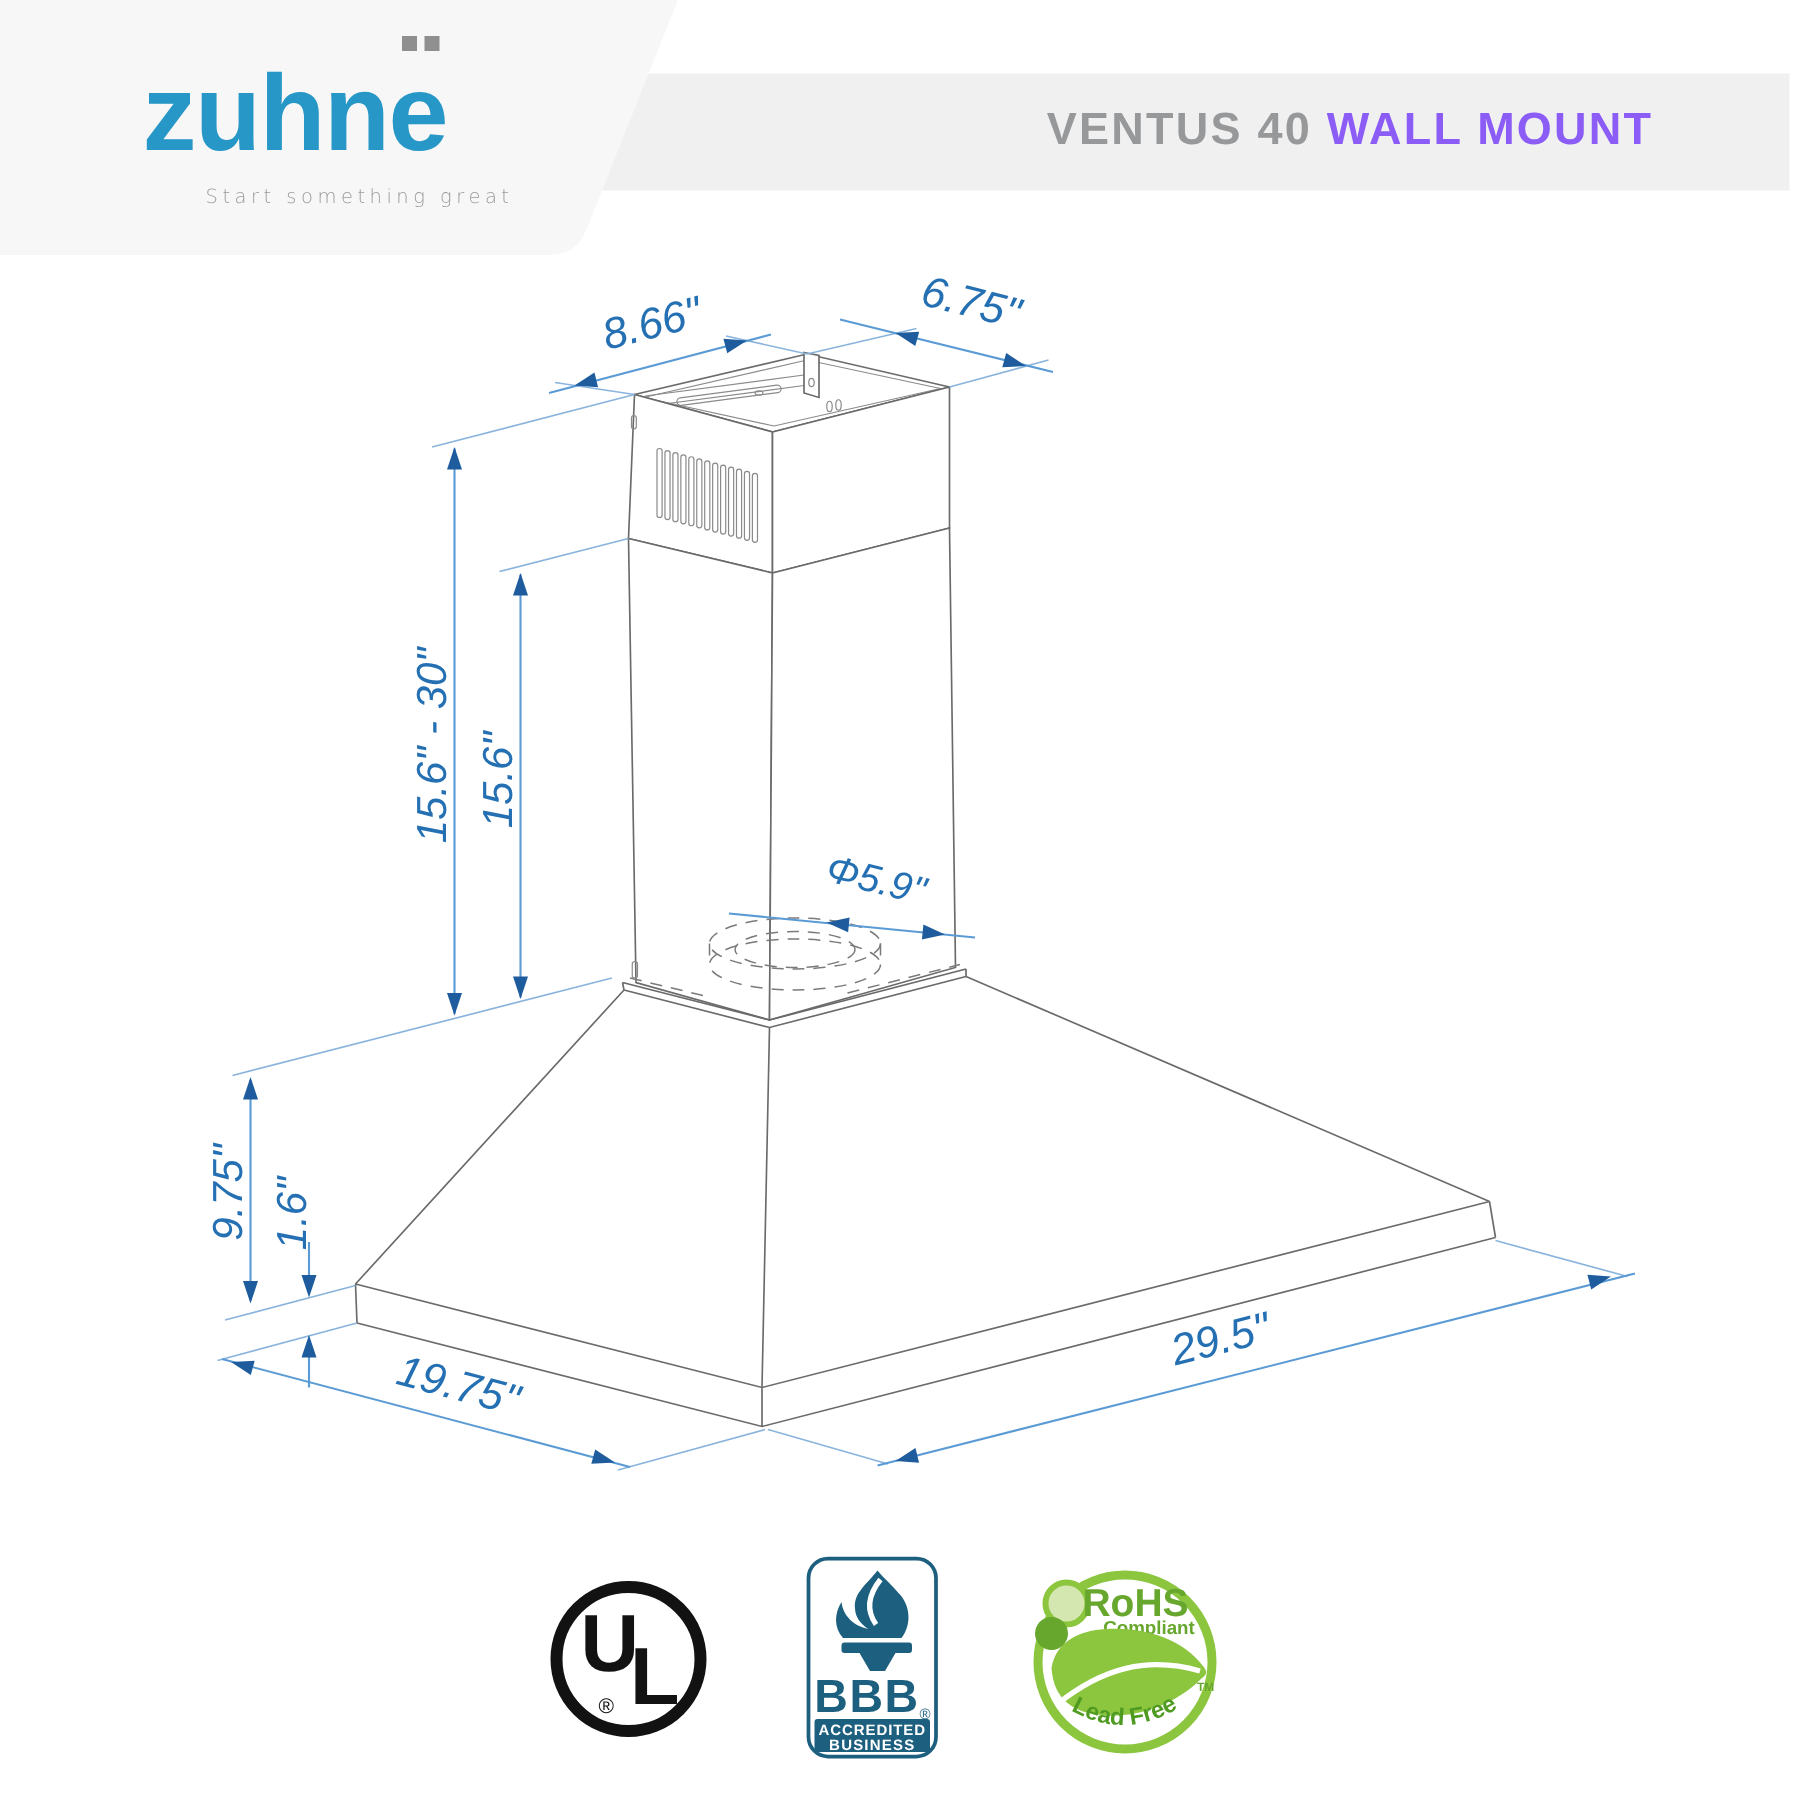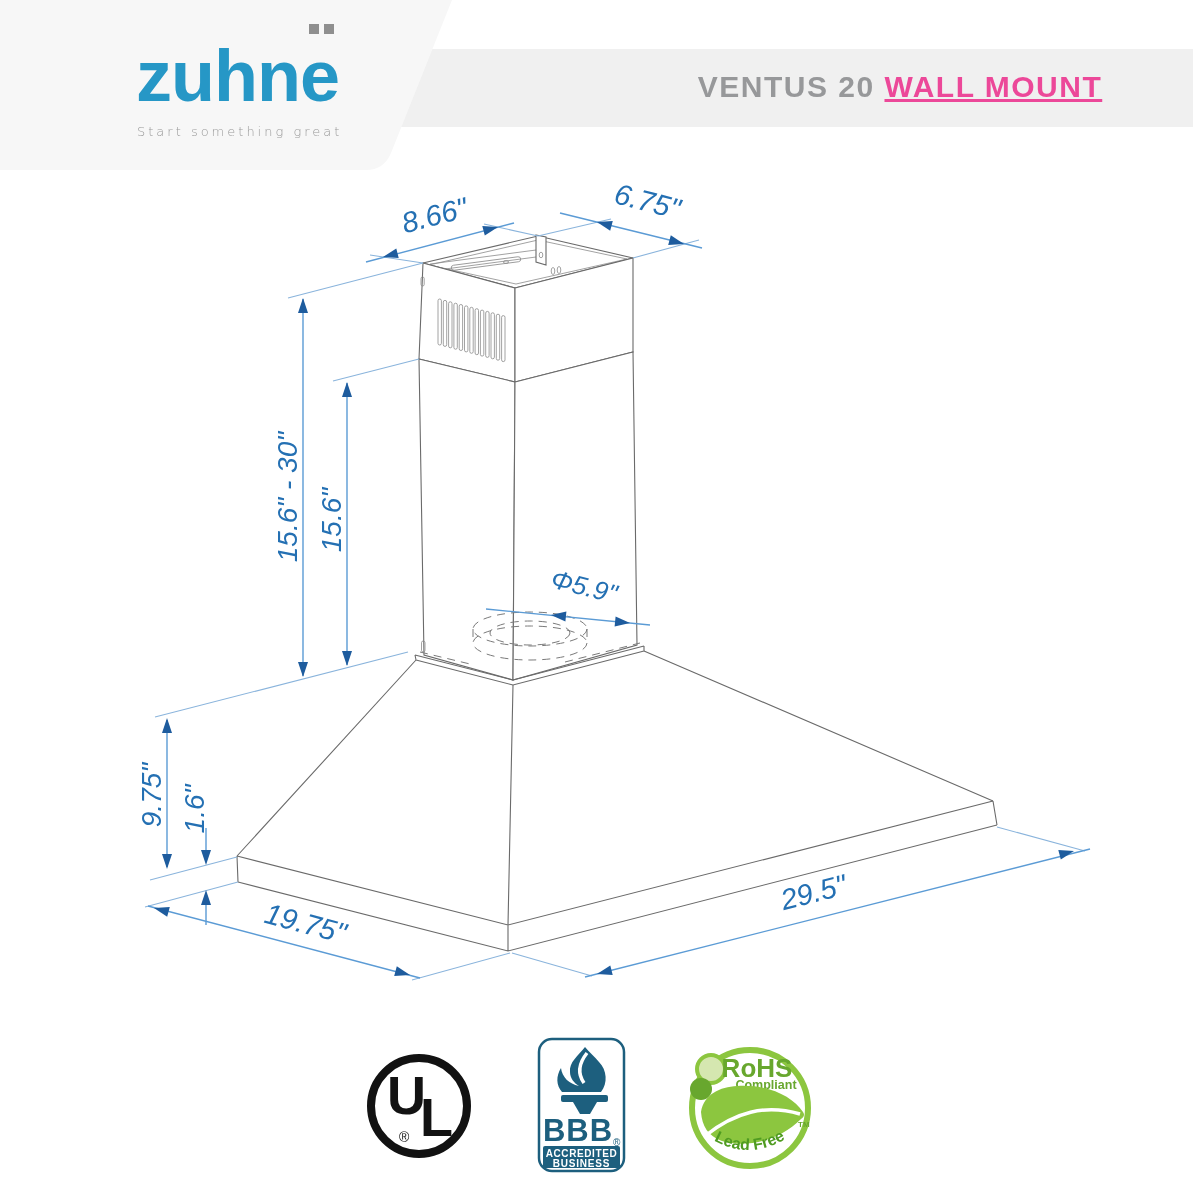--- a/index.html
+++ b/index.html
@@ -2,29 +2,29 @@
 <html><head>
 <meta charset="utf-8">
 <style>
   html,body{margin:0;padding:0;background:#fff;}
   .canvas{position:relative;width:1200px;height:1200px;background:#ffffff;overflow:hidden;
           font-family:"Liberation Sans",sans-serif;}
   
   .title-band{position:absolute;left:395px;top:49px;width:798px;height:78px;background:#f0f0f0;}
   .header-panel{position:absolute;left:0;top:0;}
   .brand{position:absolute;left:95px;top:40px;font-weight:bold;font-size:72px;line-height:1;
-         color:#2697c6;letter-spacing:-1px;margin-left:41px;}
+         color:#2697c6;letter-spacing:-1px;}
   .brand .brand-e{position:relative;}
   .umlaut-dot{position:absolute;width:10px;height:10px;background:#8f8f8f;top:-12px;}
   .umlaut-dot.d1{left:9px;} .umlaut-dot.d2{left:24px;}
   .tagline{position:absolute;left:137px;top:124px;font-size:13px;letter-spacing:3px;
            color:#9a9a9a;font-family:"DejaVu Sans",sans-serif;font-weight:300;}
   .prod-title{position:absolute;left:620px;top:70px;width:560px;text-align:center;
               font-size:30px;font-weight:bold;letter-spacing:1.5px;white-space:nowrap;}
-  .prod-title .t1{color:#97989a;} .prod-title .t2{color:#ec4899;text-decoration:underline;}
+  .prod-title .t1{color:#97989a;} .prod-title .t2{color:#8b5cf6;}
   
   svg text{font-family:"Liberation Sans",sans-serif;}
   .dim-text{fill:#2470b3;font-style:italic;}
   .gline{stroke:#6a6a6a;stroke-width:1.1;fill:none;}
   .gfill{stroke:#6a6a6a;stroke-width:1.1;fill:#ffffff;}
   .gthin{stroke:#8a8a8a;stroke-width:0.8;fill:none;}
   .dash{stroke:#7a7a7a;stroke-width:1;fill:none;stroke-dasharray:8 6;}
   .dline{stroke:#5b9bd5;stroke-width:1.4;fill:none;}
   .eline{stroke:#8ab4dc;stroke-width:1.1;fill:none;}
   .arr{fill:#1e5c9e;stroke:none;}
@@ -39,21 +39,21 @@
   <svg class="header-panel" width="470" height="180" viewBox="0 0 470 180">
     <path d="M0,0 H452 L391,153 Q384,170 366,170 H0 Z" fill="#f7f7f7"></path>
   </svg>
 
   <div class="brand">
     <span>zuhn</span><span class="brand-e"><span>e</span><i class="umlaut-dot d1"></i><i class="umlaut-dot d2"></i></span>
   </div>
   <div class="tagline">Start something great</div>
 
   <div class="prod-title">
-    <span class="t1">VENTUS 20</span>
+    <span class="t1">VENTUS 40</span>
     <span class="t2">WALL MOUNT</span>
   </div>
 
   <svg width="1200" height="1200" viewBox="0 0 1200 1200" style="position:absolute;left:0;top:0;">
 
     <g>
 
       <path class="gfill" d="M423,263 L538,236 L633,258 L515,288 Z"></path>
       <path class="gthin" d="M429,265 L538,240 L627,259 L516,284 Z"></path>
 

